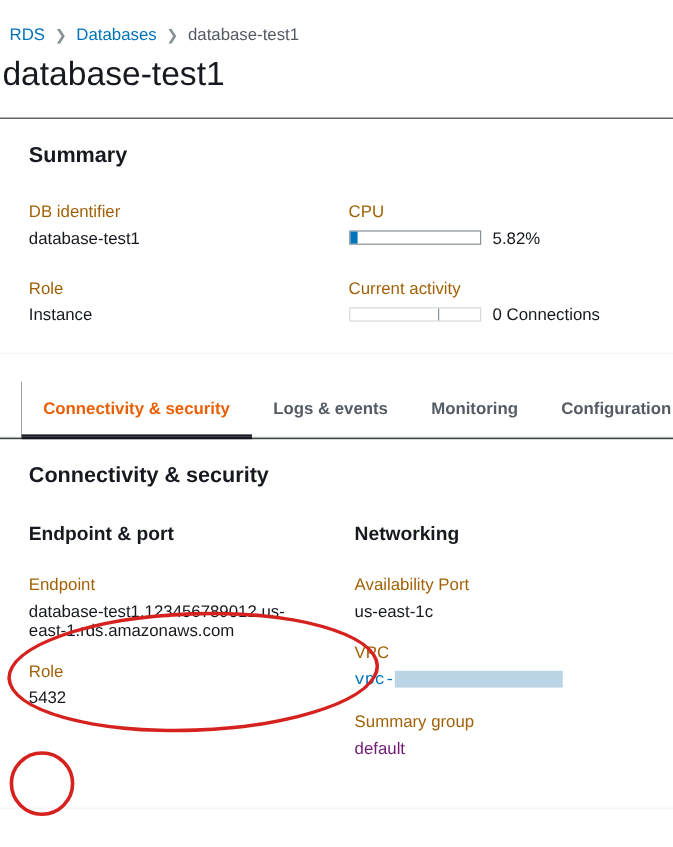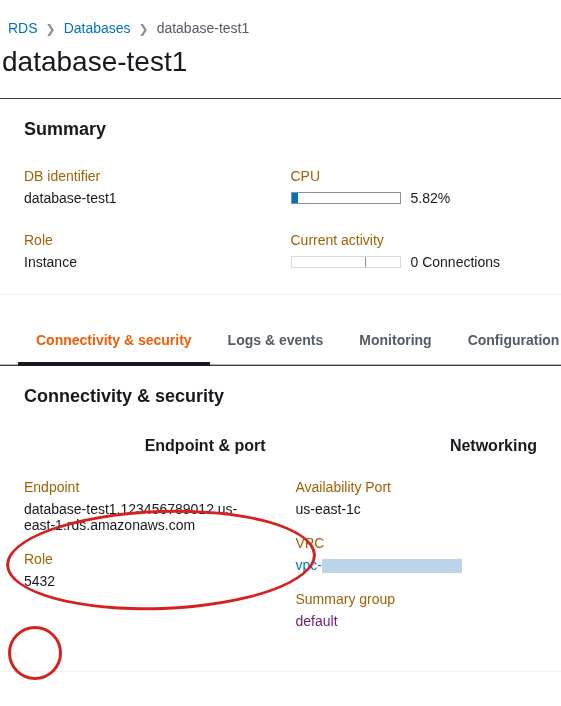--- a/index.html
+++ b/index.html
@@ -118,25 +118,24 @@
   .conn-panel h2 { margin-bottom: 30px; }
   .conn-grid {
     display: grid;
     grid-template-columns: 1fr 1fr;
     column-gap: 30px;
   }
   .sub-h {
     font-size: 16px;
     font-weight: 700;
     margin-bottom: 24px;
-    text-align: right;
   }
   .stack .field-label { margin-top: 4px; }
   .stack .field-value { margin-bottom: 18px; word-break: break-word; }
-  .link { color: #0073bb; }
+  .link { color: #0073bb; font-family: Liberation Mono, monospace; }
   .vpc-blur {
     display:inline-block;
     width: 140px; height: 14px;
     background: #bcd5e6;
     vertical-align: middle;
     filter: blur(0.3px);
   }
   .grey-faded { color: #701a75; }
 
   

